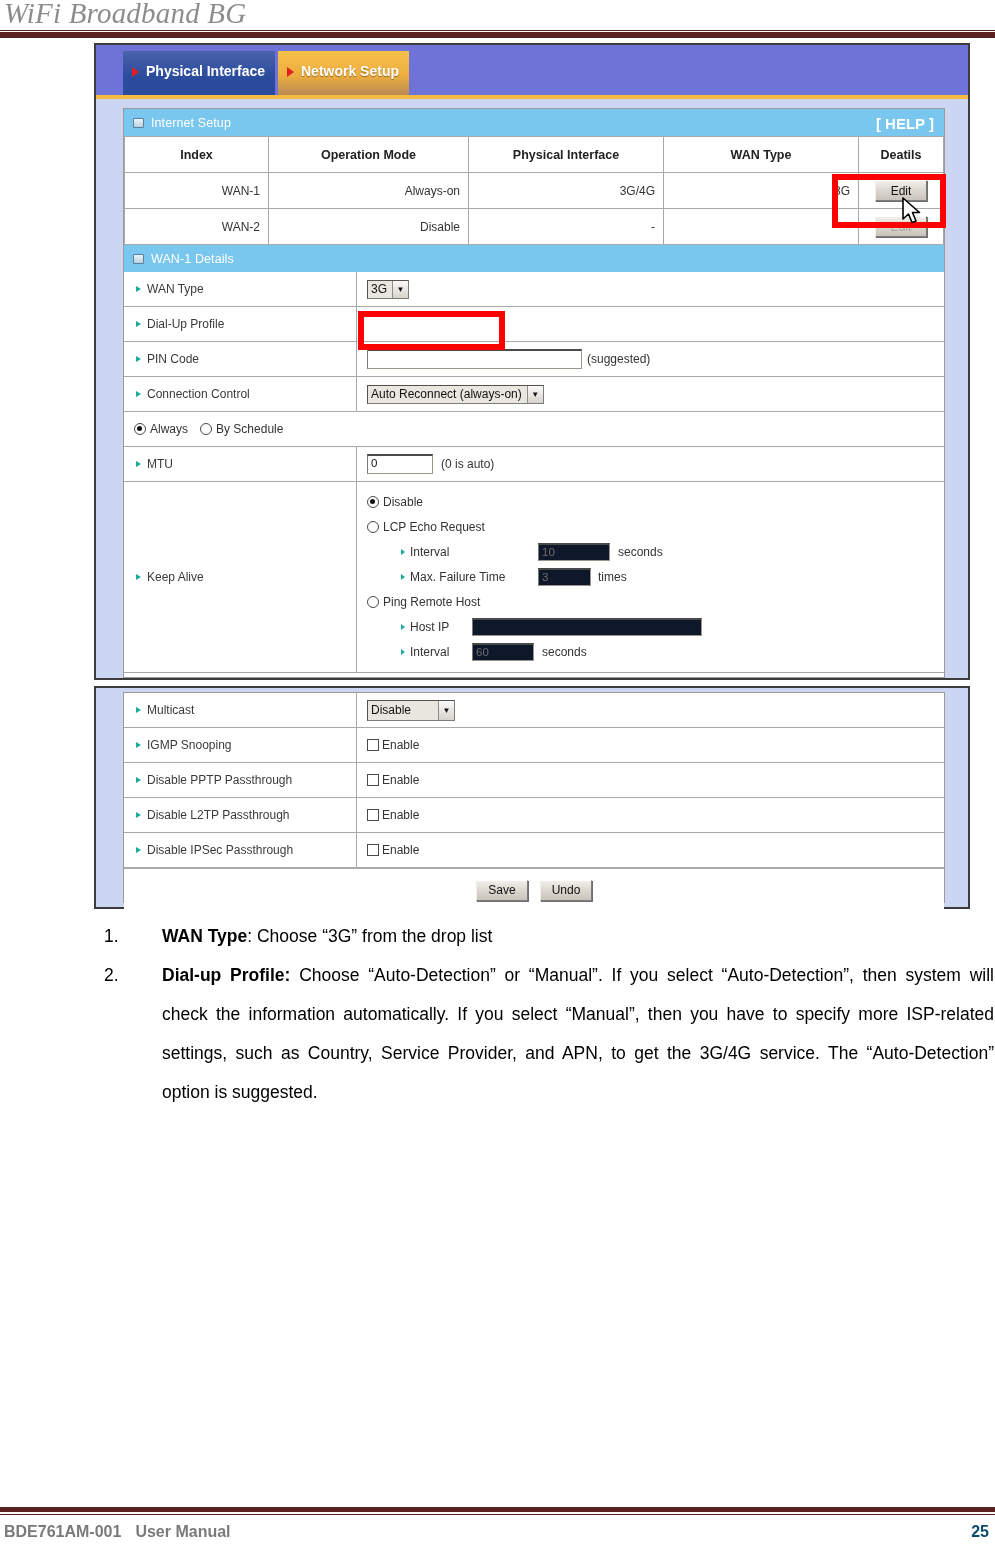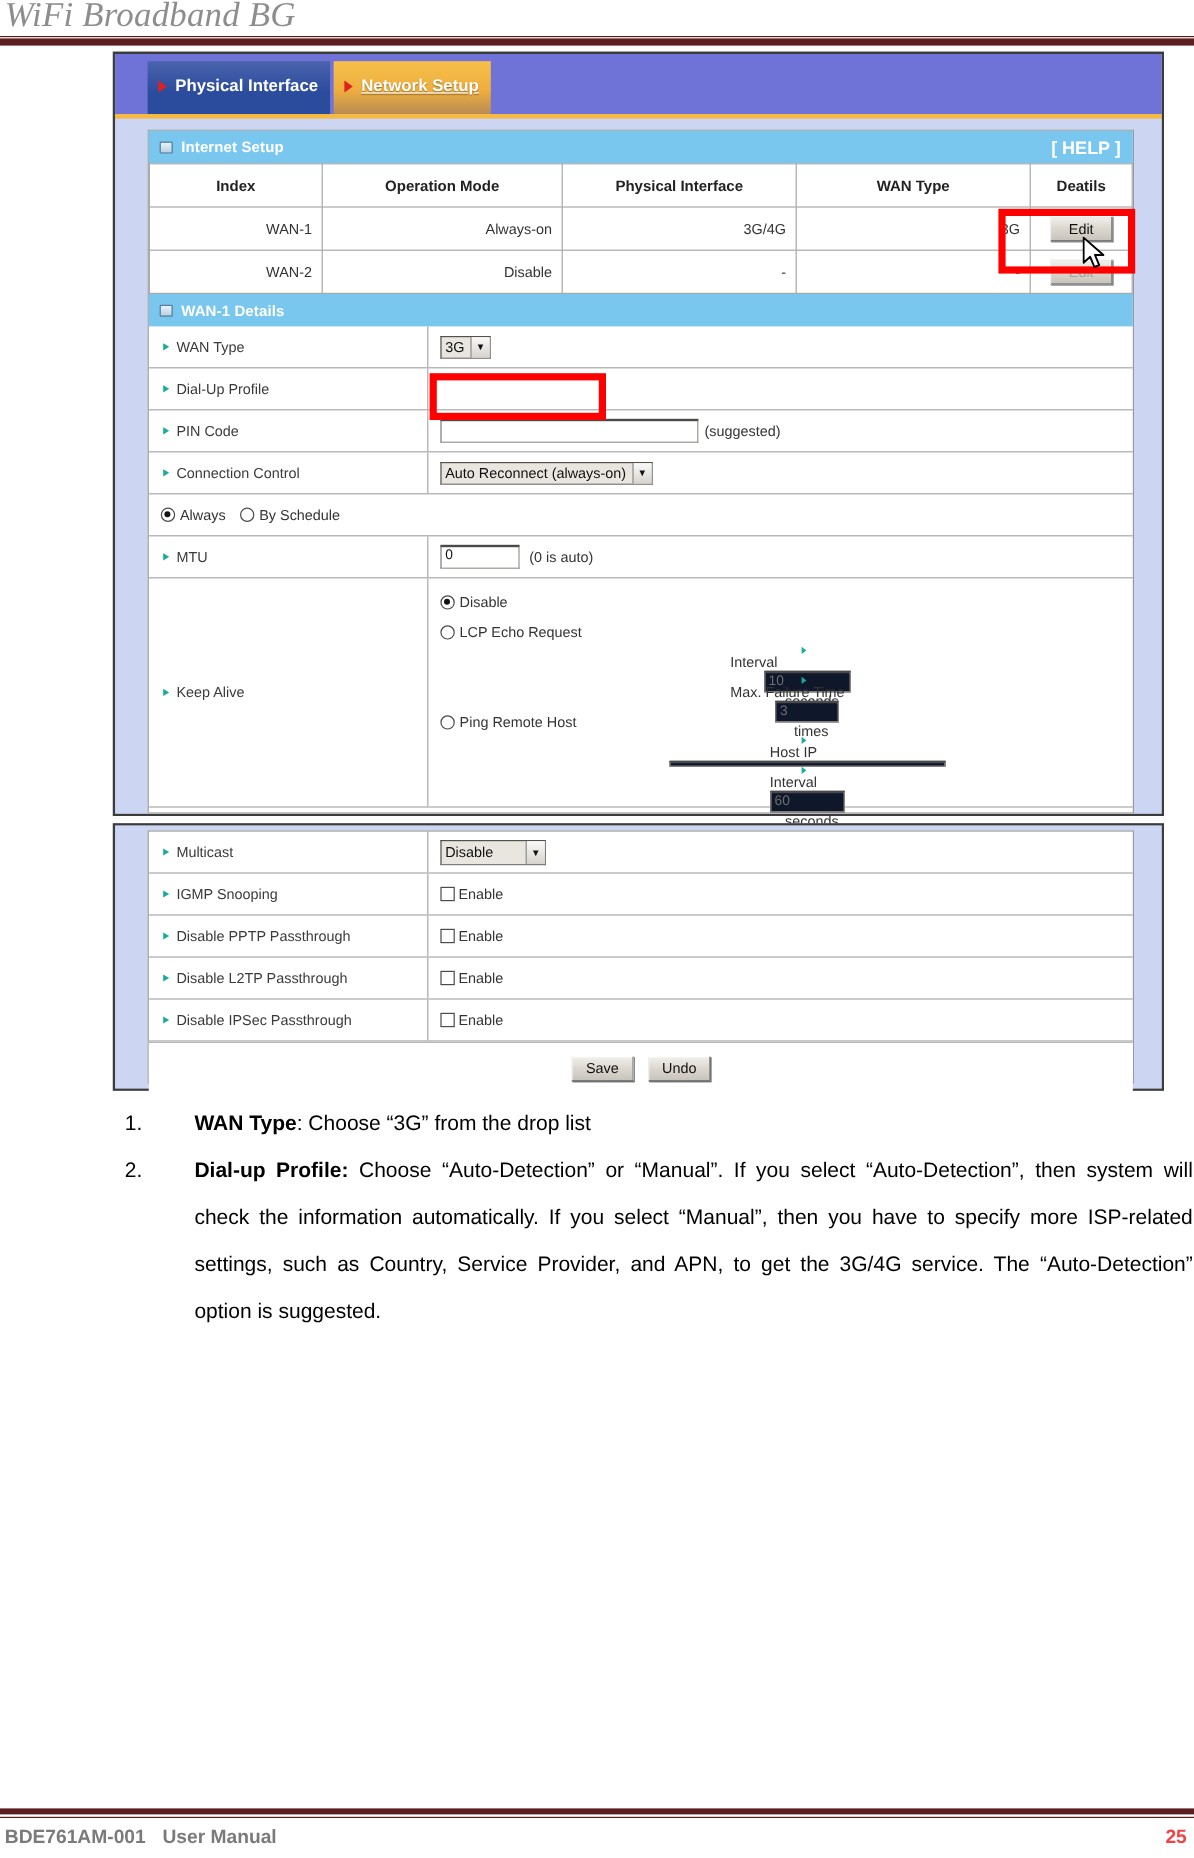--- a/index.html
+++ b/index.html
@@ -101,21 +101,20 @@
   }
   .tab-inactive {
     left: 27px;
     background: linear-gradient(to bottom, #4a63ac 0%, #2b4b9c 60%, #2b4b9c 100%);
   }
   .tab-active {
     left: 182px;
     background: linear-gradient(to bottom, #f6c04a 0%, #eeae3e 55%, #b98b55 100%);
     color: #ffffff;
     text-shadow: 0 1px 1px rgba(90,60,10,0.6);
-    text-decoration: underline;
   }
   .tab-arrow {
     display: inline-block;
     width: 0; height: 0;
     border-left: 7px solid #e02020;
     border-top: 5px solid transparent;
     border-bottom: 5px solid transparent;
     margin-right: 7px;
     position: relative;
     top: 1px;
@@ -154,21 +153,21 @@
   .sect-icon {
     width: 11px; height: 10px;
     background: linear-gradient(to bottom, #e9f4fb 0%, #b9cfdd 100%);
     border: 1px solid #5a7f96;
     border-radius: 1px;
     margin-right: 7px;
     box-sizing: border-box;
   }
   .sect-title {
     font-size: 12.5px;
-    font-weight: bold;
+    font-weight: normal;
     color: #ffffff;
     letter-spacing: 0.1px;
   }
   .sect-help {
     position: absolute;
     right: 10px;
     top: 6px;
     font-size: 15px;
     font-weight: bold;
     color: #ffffff;
@@ -362,21 +361,21 @@
     padding: 7px 0 8px 10px;
     box-sizing: border-box;
   }
   .ka-line {
     display: flex;
     align-items: center;
     font-size: 12px;
     color: #333333;
     height: 25px;
   }
-  .ka-indent { padding-left: 34px; flex-direction: column; }
+  .ka-indent { padding-left: 34px; }
 
   
   .actions {
     height: 42px;
     display: flex;
     align-items: center;
     justify-content: center;
     gap: 12px;
     border-top: 1px solid #a9a9a9;
     background: #ffffff;
@@ -447,21 +446,21 @@
     font-weight: bold;
     color: #7a7a7a;
     white-space: nowrap;
   }
   .footer-right {
     position: absolute;
     right: 6px;
     top: 1523px;
     font-size: 16px;
     font-weight: bold;
-    color: #ef4444;
+    color: #0c4a6e;
   }
   .footer-sep { display: inline-block; width: 14px; }
 </style>
 </head>
 <body>
 
 <div class="page-header">
   <div class="page-header-title">WiFi Broadband BG</div>
   <div class="header-rule-thin"></div>
   <div class="header-rule-thick"></div>

